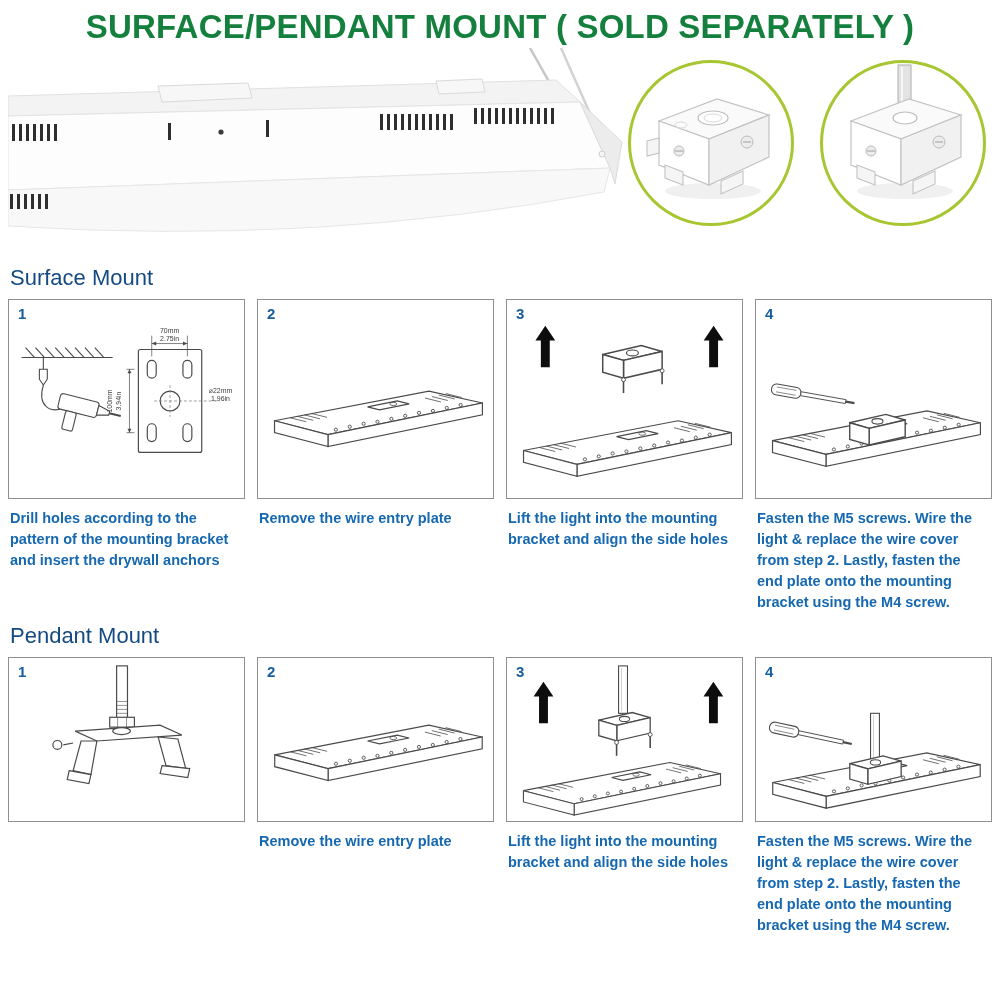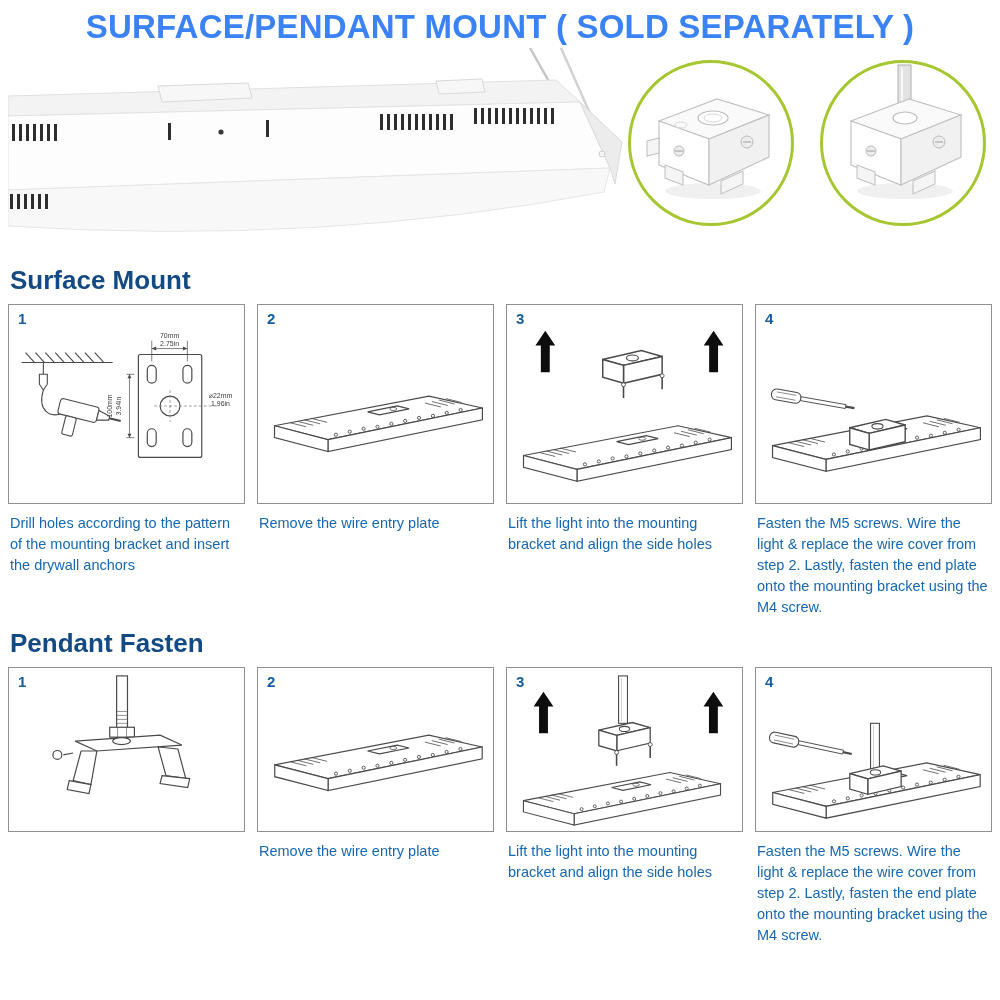--- a/index.html
+++ b/index.html
@@ -1,35 +1,35 @@
 <!DOCTYPE html>
 <html><head>
 <meta charset="utf-8">
 <style>
   * { margin:0; padding:0; box-sizing:border-box; }
   html,body { width:1000px; height:1000px; background:#ffffff; overflow:hidden;
               font-family:"Liberation Sans", sans-serif; }
-  .title { text-align:center; font-size:33px; font-weight:800; color:#3b82f6;
+  .title { text-align:center; font-size:33px; font-weight:800; color:#15803d;
            margin-top:8px; letter-spacing:0.2px; }
   .hero { position:relative; height:207px; margin:2px 8px 0; }
   .fixture-photo { position:absolute; left:0; top:0; width:625px; height:205px; }
   .inset { position:absolute; top:12px; width:166px; height:166px; border:3px solid #a6c632;
            border-radius:50%; background:#fff; overflow:hidden; }
   .inset.one { left:620px; }
   .inset.two { left:812px; }
   .inset svg { width:100%; height:100%; }
-  .section-heading { font-size:26px; font-weight:700; color:#134a83; margin:10px 0 8px 10px; }
+  .section-heading { font-size:22px; font-weight:400; color:#134a83; margin:10px 0 8px 10px; }
   .steps-row { display:grid; grid-template-columns:repeat(4,1fr); gap:12px; padding:0 8px; }
   .step-box { position:relative; border:1px solid #8f8f8f; background:#fff; }
   .surface .step-box { height:200px; }
   .pendant .step-box { height:165px; }
   .step-num { position:absolute; top:5px; left:9px; font-size:15px; font-weight:700;
               color:#155d9e; z-index:2; }
   .step-art { position:absolute; inset:0; width:100%; height:100%; }
-  .caption { margin:9px 2px 0; font-size:14.5px; font-weight:400; color:#1668b0;
+  .caption { margin:9px 2px 0; font-size:14.5px; font-weight:700; color:#1668b0;
              line-height:1.45; }
   svg text { font-family:"Liberation Sans", sans-serif; }
 </style>
 </head>
 <body>
 
 <svg width="0" height="0" style="position:absolute" aria-hidden="true">
   <defs>
     <g id="g-fixture">
       <g fill="#fff" stroke="#4a4a4a" stroke-width="1.2">
@@ -295,21 +295,21 @@
         <svg class="step-art" viewBox="0 0 236 200">
           <use href="#g-fixture" transform="translate(10,108)"></use>
           <use href="#g-bracket" transform="translate(94,110) scale(1.4)"></use>
           <use href="#g-screwdriver" transform="translate(16,84) rotate(10)"></use>
         </svg>
       </div>
       <p class="caption">Fasten the M5 screws. Wire the light &amp; replace the wire cover from step 2. Lastly, fasten the end plate onto the mounting bracket using the M4 screw.</p>
     </div>
   </div>
 
-  <h2 class="section-heading">Pendant Fasten</h2>
+  <h2 class="section-heading">Pendant Mount</h2>
 
   <div class="steps-row pendant">
 
     <div class="step">
       <div class="step-box">
         <span class="step-num">1</span>
         <svg class="step-art" viewBox="0 0 236 165">
           <g stroke="#4a4a4a" fill="#fff" stroke-width="1.2">
             <rect x="108" y="8" width="11" height="62"></rect>
             <line x1="108" y1="44" x2="119" y2="44" stroke-width="0.6"></line>

